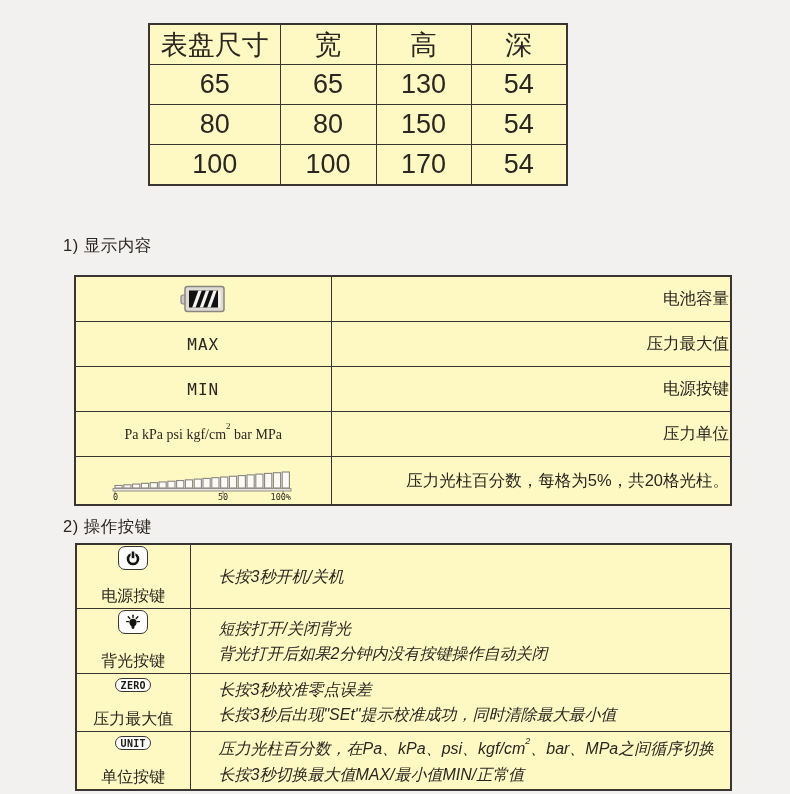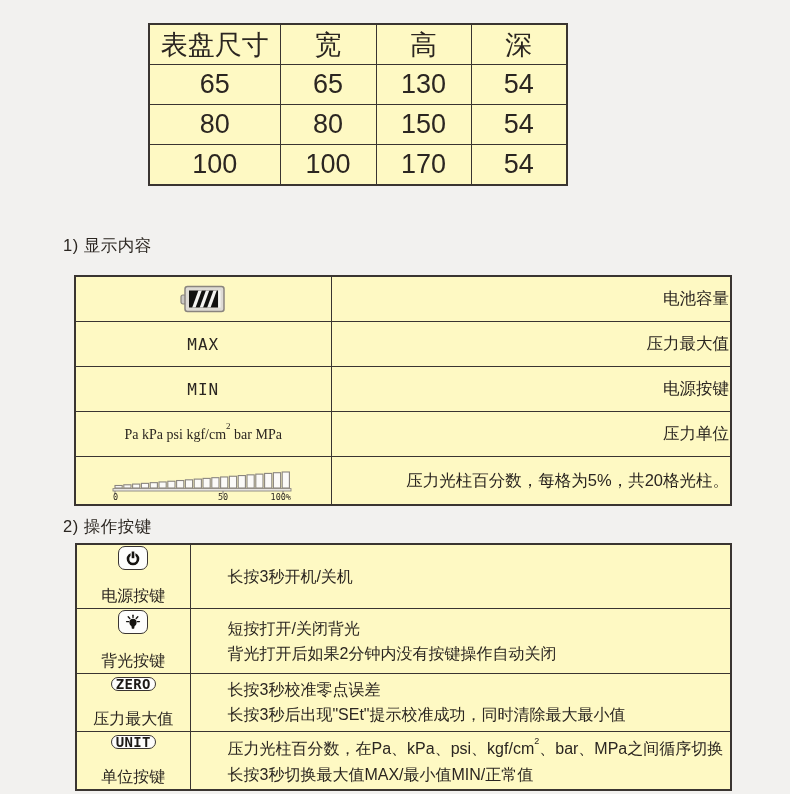--- a/index.html
+++ b/index.html
@@ -29,33 +29,33 @@
   .disp-table td.desc-cell { text-align:right; padding-left:32px; font-size:16.5px; }
   .r42 td { height:42px; }
   .r45 td { height:45px; }
   .latin { font-family:"DejaVu Sans Mono", monospace; font-size:16px; letter-spacing:1px; }
   .units { font-family:Liberation Serif, serif; font-size:14px; letter-spacing:0; }
   sup.sq { font-size:9px; position:relative; top:-0.45em; }
 
   
   .keys-table { position:absolute; left:75px; top:543px; }
   .keys-table td.key-cell { text-align:center; }
-  .keys-table td.act-cell { text-align:left; padding-left:37px; font-size:16px; line-height:25px; }
+  .keys-table td.act-cell { text-align:left; padding-left:28px; font-size:16px; line-height:25px;font-style:italic; }
   .kr1 td { height:58px; }
   .kr td { height:53px; }
 
   .btn {
     display:inline-flex; align-items:center; justify-content:center;
     background:#fdfdfc; border:1.6px solid #3a3531; border-radius:7px;
     box-sizing:border-box;
   }
   .btn-glyph { width:30px; height:24px; }
   .btn-text {
     min-width:36px; height:14px; padding:0 4px;
-    font-family:"DejaVu Sans Mono", monospace; font-size:14px; font-weight:bold;
+    font-family:"DejaVu Sans Mono", monospace; font-size:10px; font-weight:bold;
     letter-spacing:0.3px; color:#1c1916;
   }
   .key-label { font-size:16px; margin-top:16px; }
   .icon-svg { display:block; margin:0 auto; }
 </style>
 </head>
 <body>
 
 <div class="page">
 

